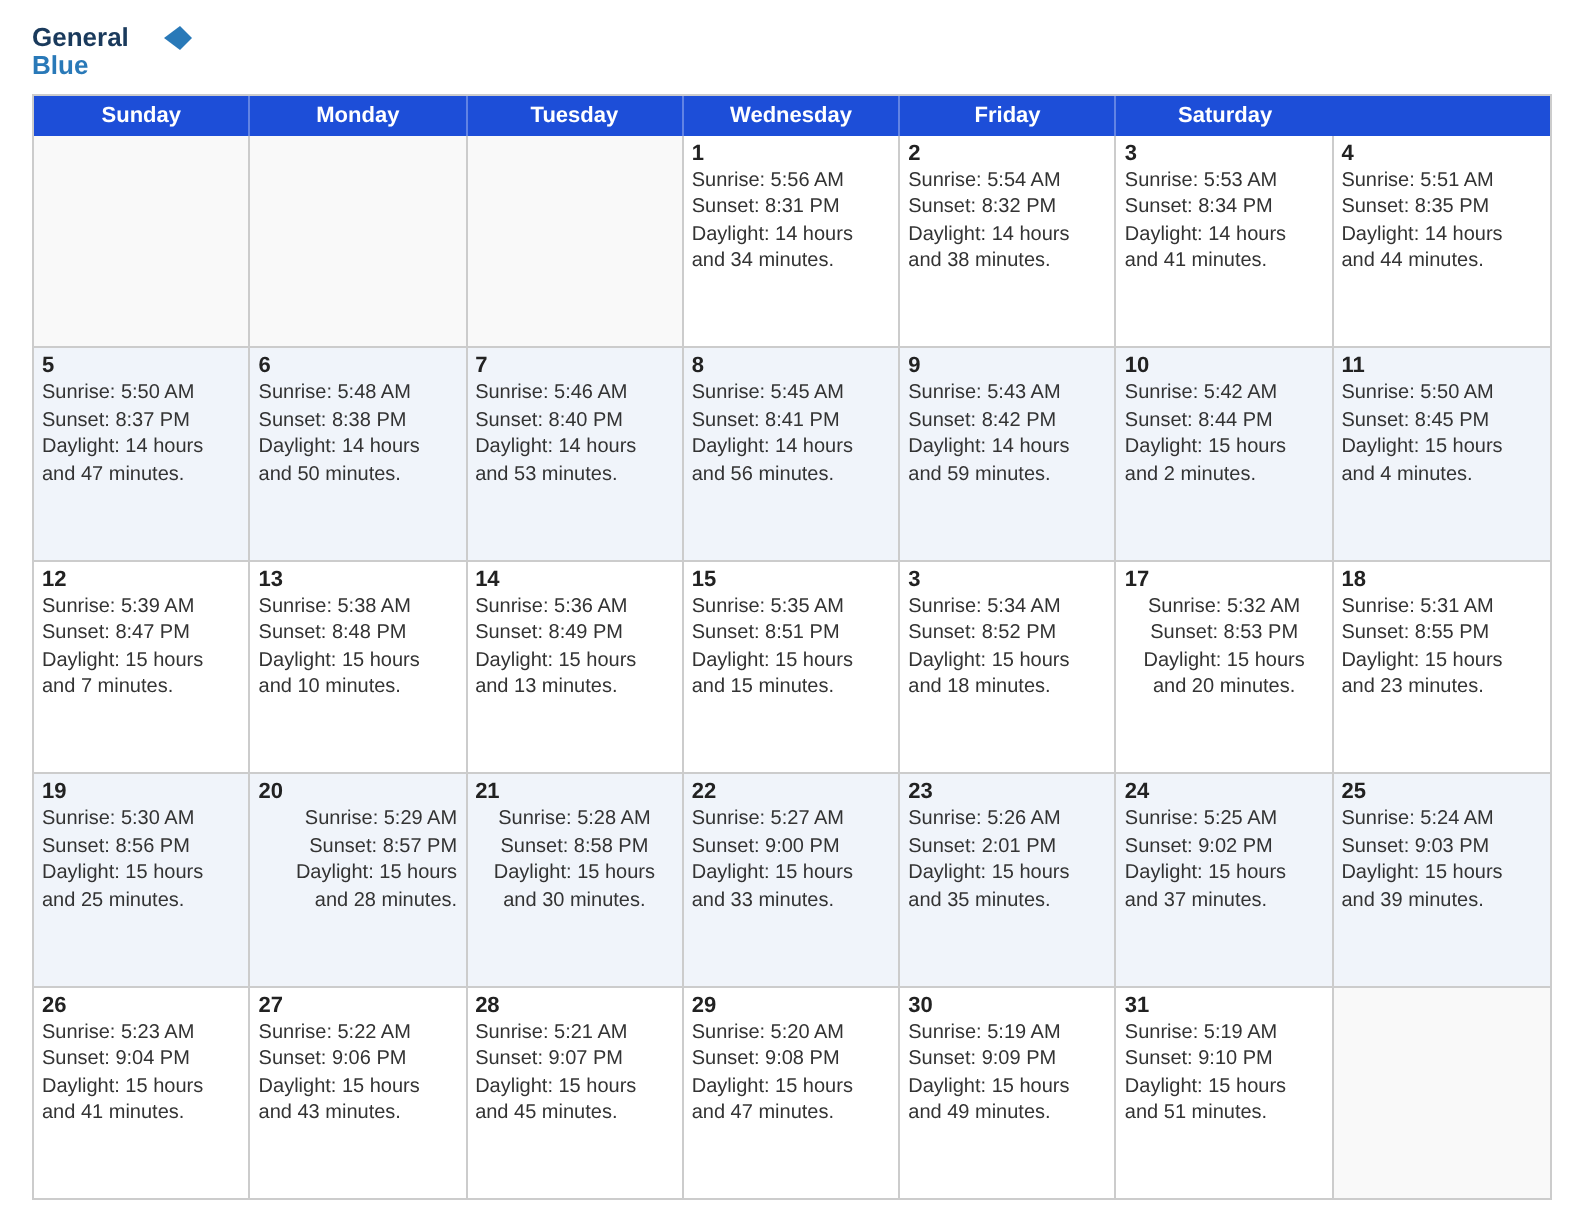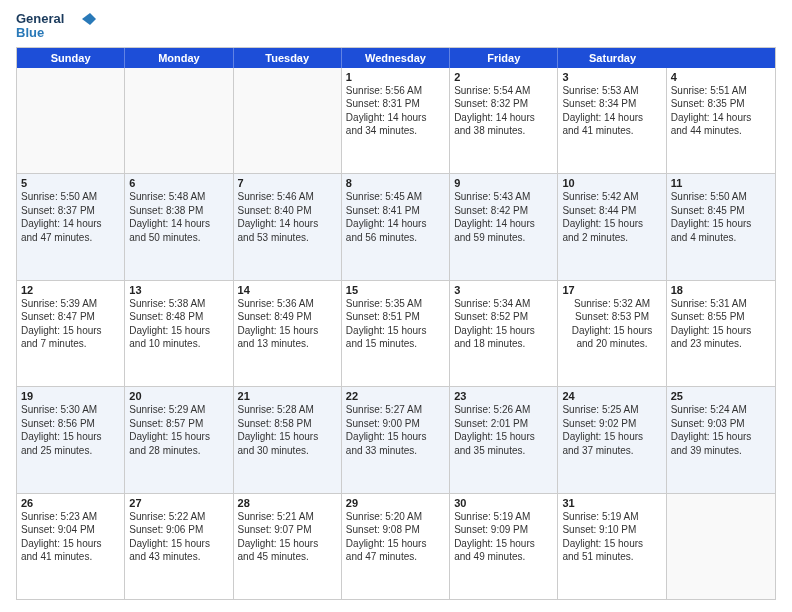--- a/index.html
+++ b/index.html
@@ -268,28 +268,28 @@
         <div class="cal-row">
           <div class="cal-cell alt-row">
             <div class="day-num">19</div>
             <div class="day-info" style="white-space: pre-line;">Sunrise: 5:30 AM
 Sunset: 8:56 PM
 Daylight: 15 hours
 and 25 minutes.</div>
           </div>
           <div class="cal-cell alt-row">
             <div class="day-num">20</div>
-            <div class="day-info" style="white-space: pre-line;">Sunrise: 5:29 AM
+            <div class="day-info" style="white-space: pre-line; text-align: right;">Sunrise: 5:29 AM
 Sunset: 8:57 PM
 Daylight: 15 hours
 and 28 minutes.</div>
           </div>
           <div class="cal-cell alt-row">
             <div class="day-num">21</div>
-            <div class="day-info" style="white-space: pre-line;">Sunrise: 5:28 AM
+            <div class="day-info" style="white-space: pre-line; text-align: center;">Sunrise: 5:28 AM
 Sunset: 8:58 PM
 Daylight: 15 hours
 and 30 minutes.</div>
           </div>
           <div class="cal-cell alt-row">
             <div class="day-num">22</div>
             <div class="day-info" style="white-space: pre-line;">Sunrise: 5:27 AM
 Sunset: 9:00 PM
 Daylight: 15 hours
 and 33 minutes.</div>

